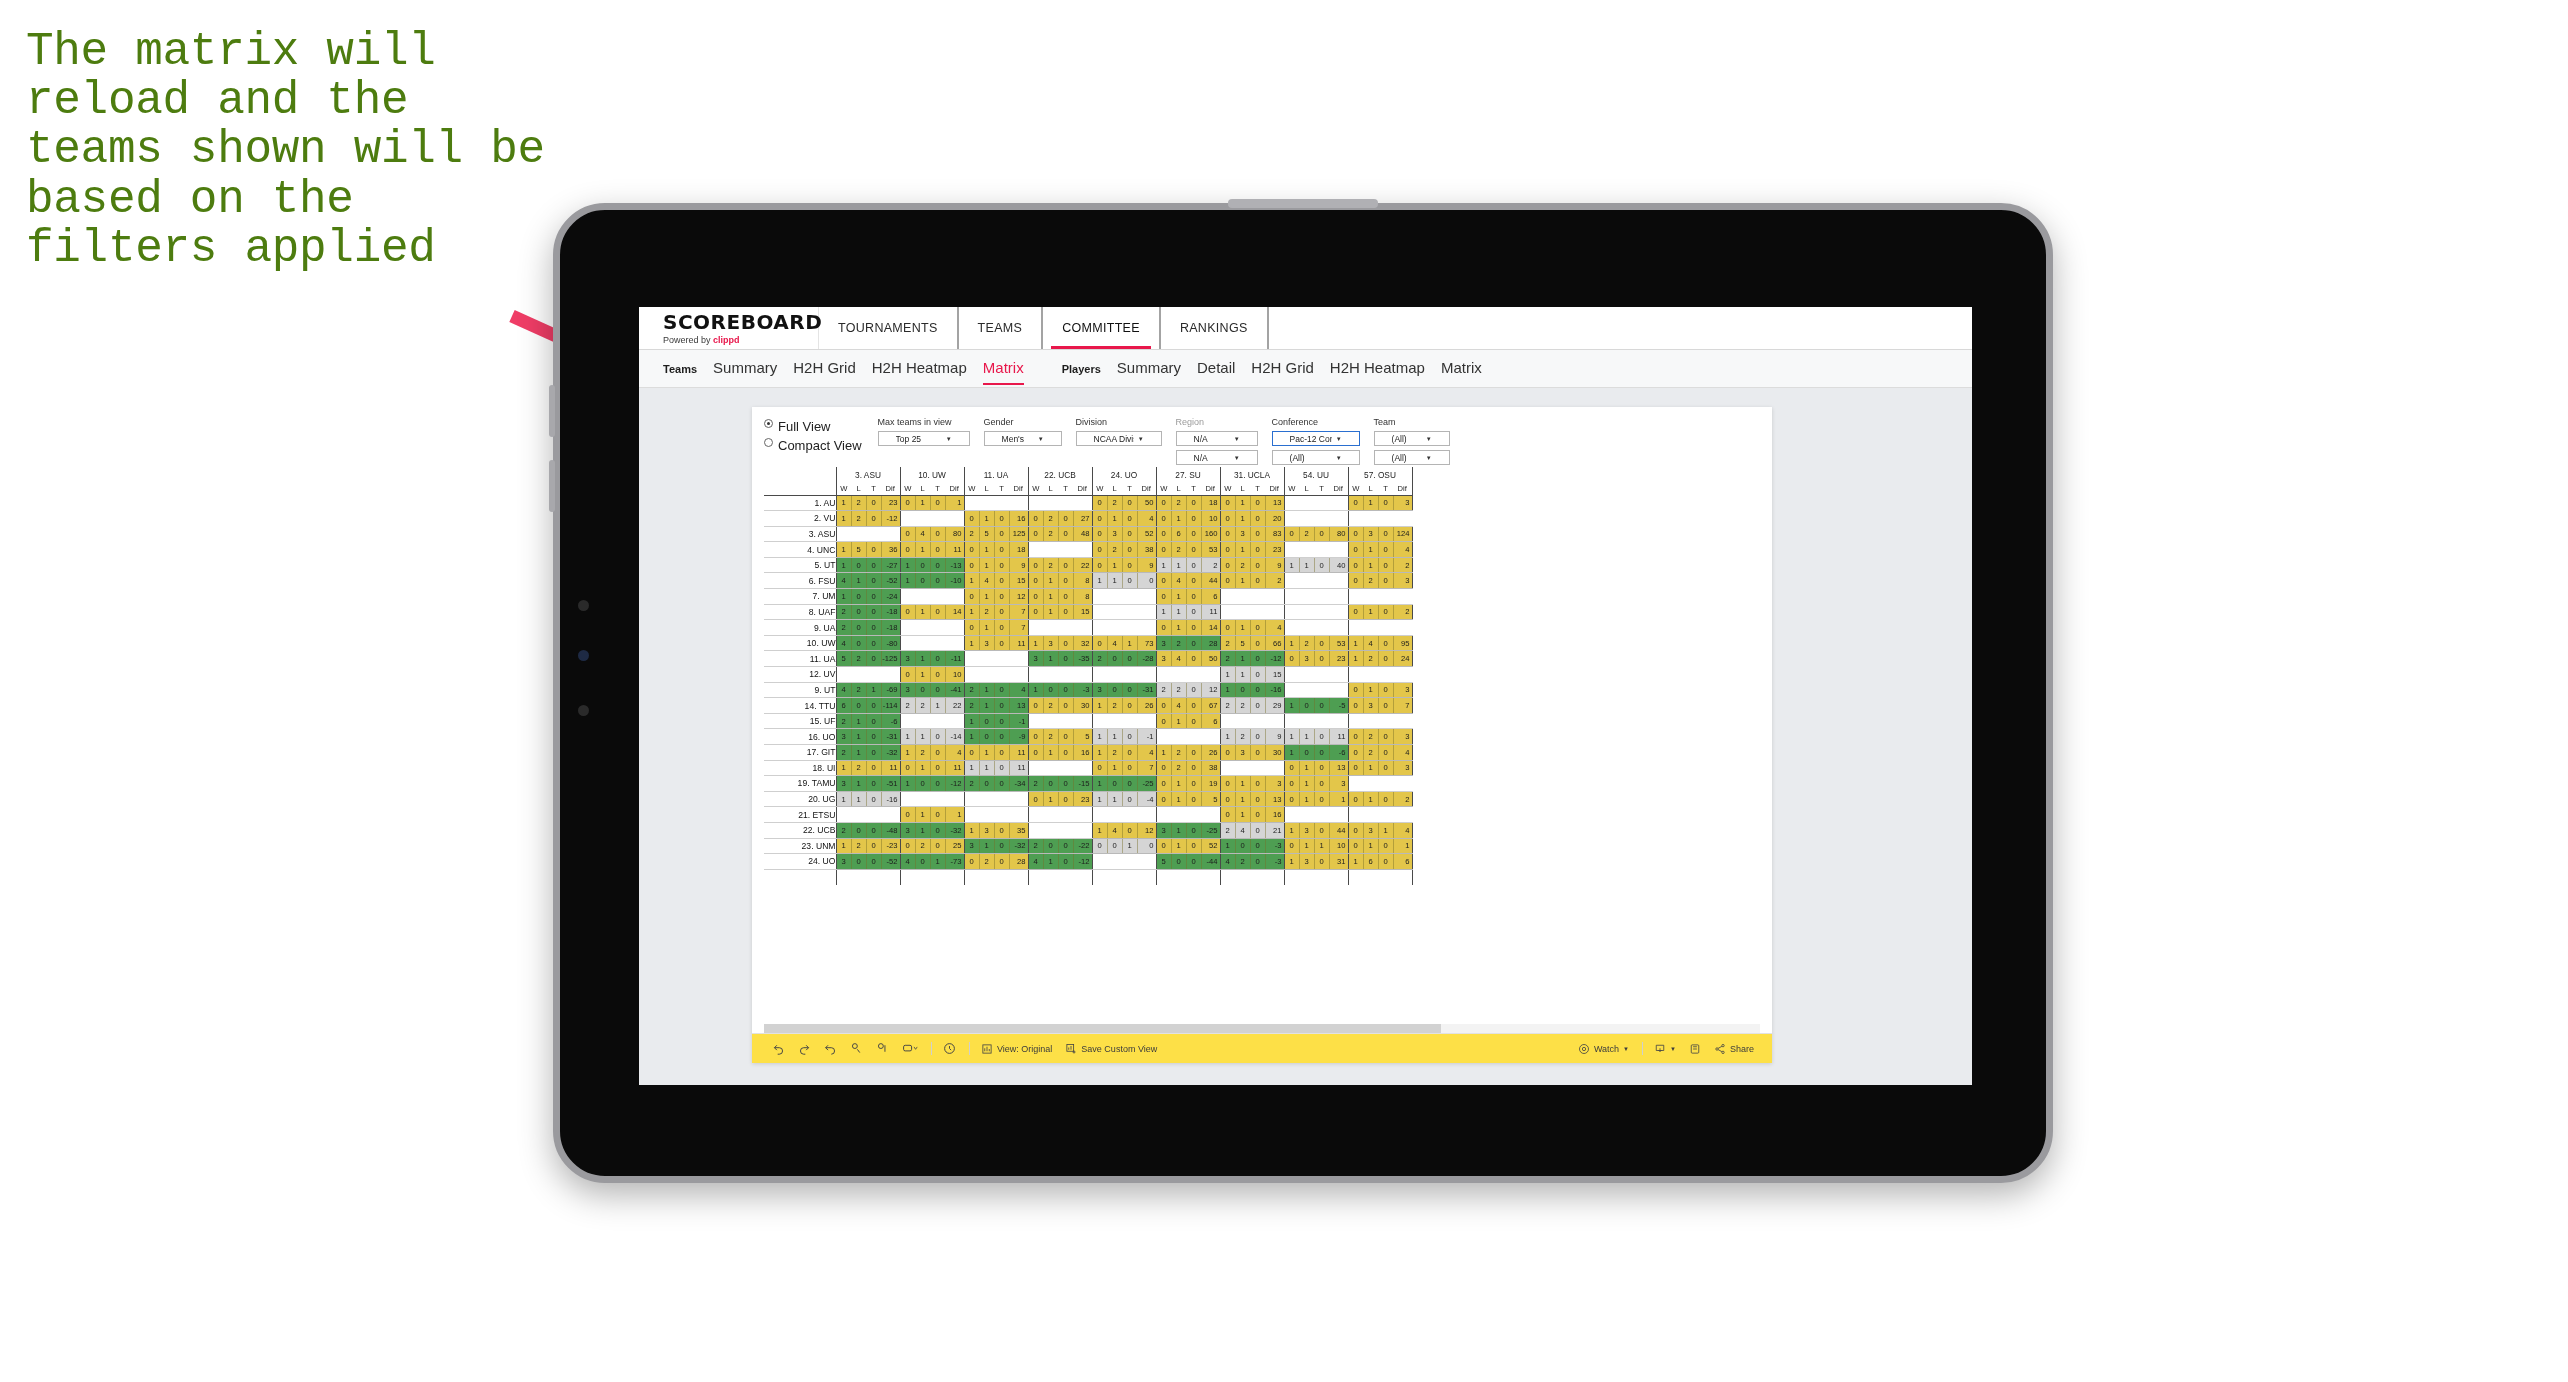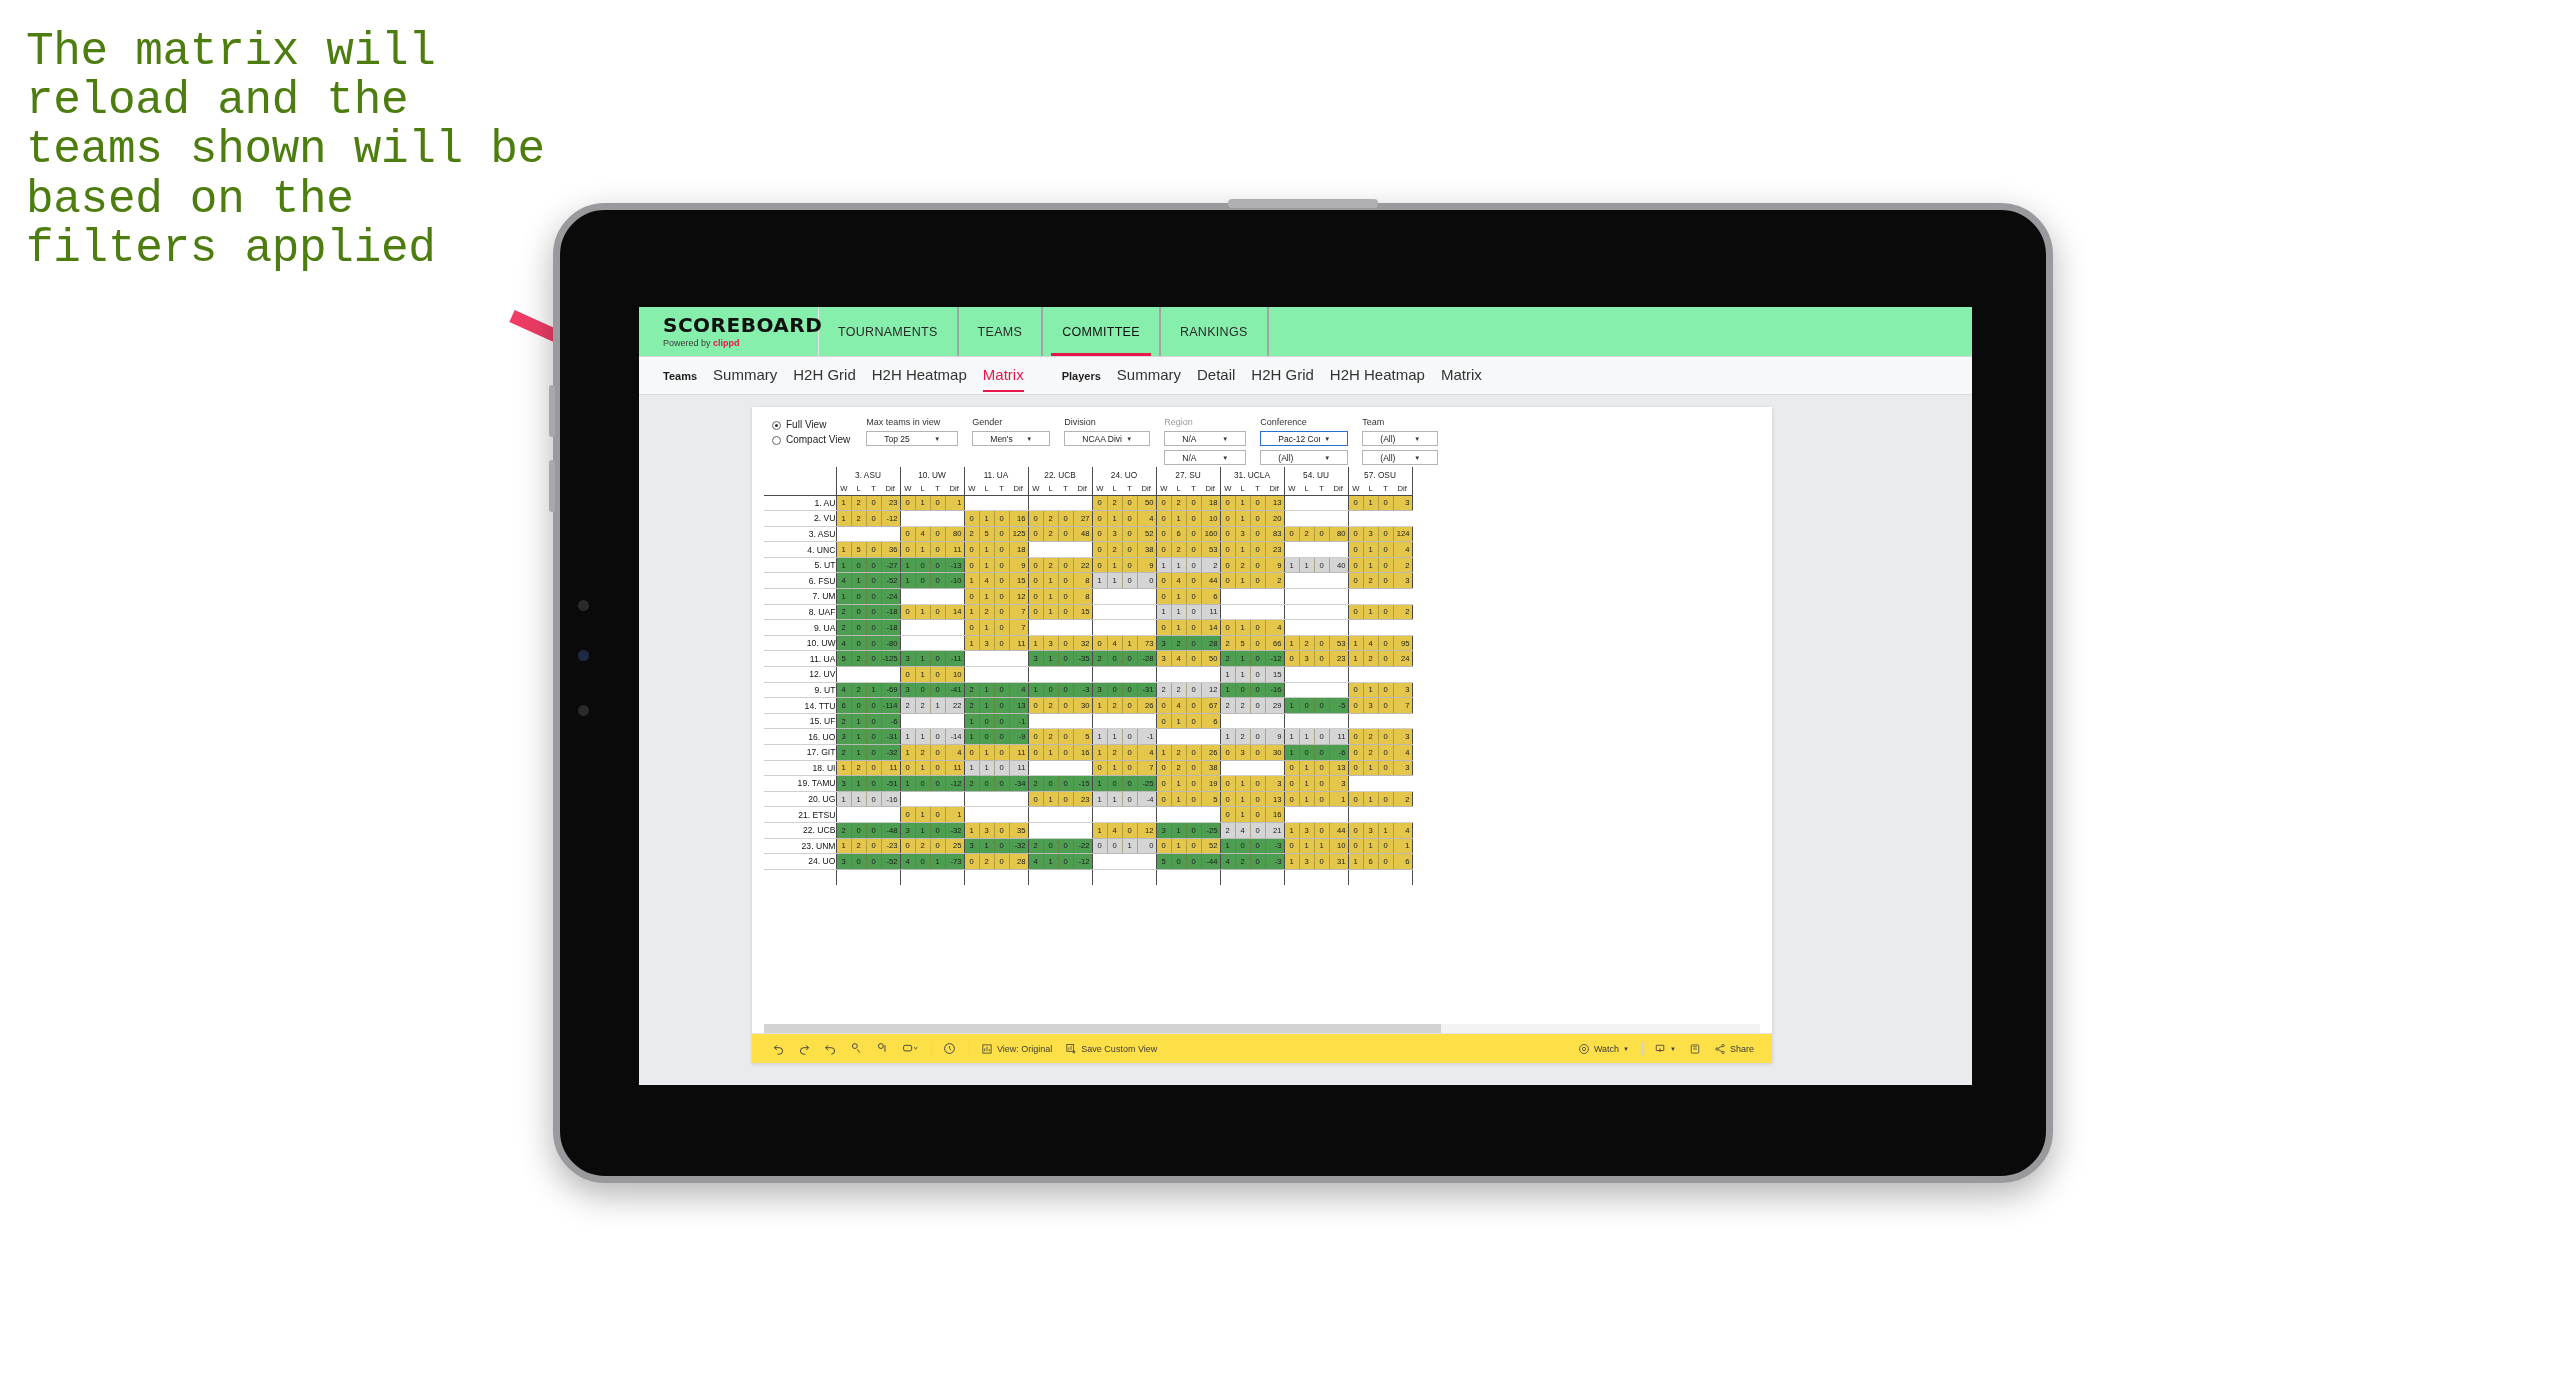--- a/index.html
+++ b/index.html
@@ -54,21 +54,21 @@
   #screen {
     position:absolute;
     left:639px; top:307px;
     width:1333px; height:778px;
     background:#e9ebee;
     overflow:hidden;
   }
 
   
   #topnav {
-    height:50px; background:#86efac;
+    height:43px; background:#ffffff;
     display:flex; align-items:stretch;
     border-bottom:1px solid #d8d8d8;
   }
   #brand {
     width:180px; display:flex; flex-direction:column; justify-content:center;
     padding-left:24px; border-right:1px solid #e4e4e4;
   }
   #brand .bname{
     font-family:"DejaVu Sans", sans-serif;
     font-weight:bold; font-size:20px; letter-spacing:.5px; color:#111;
@@ -120,21 +120,21 @@
   .fsel{
     height:15px; border:1px solid #b4b4b4; background:#fff;
     font-size:8.5px; color:#222; display:flex; align-items:center;
     padding:0 17px; position:relative;
   }
   .fsel .cap{ flex:1; white-space:nowrap; overflow:hidden; }
   .fsel .arw{ font-size:6px; color:#333; margin-left:4px; }
   .fsel.sel2{ margin-top:4px; }
   .fsel.focused{ border:1.5px solid #2a6fd0; }
   .radio-col{ padding-top:2px; margin-right:16px; }
-  .radio-row{ display:flex; align-items:flex-end; font-size:10px; color:#222; margin-bottom:4px;margin-left:8px; }
+  .radio-row{ display:flex; align-items:flex-start; font-size:13px; color:#222; margin-bottom:4px; }
   .radio{
     width:9px; height:9px; border:1px solid #666; border-radius:50%;
     margin-right:5px; position:relative; background:#fff; flex:none;
   }
   .radio.on::after{
     content:""; position:absolute; left:2px; top:2px; width:3px; height:3px;
     border-radius:50%; background:#333;
   }
 
   

